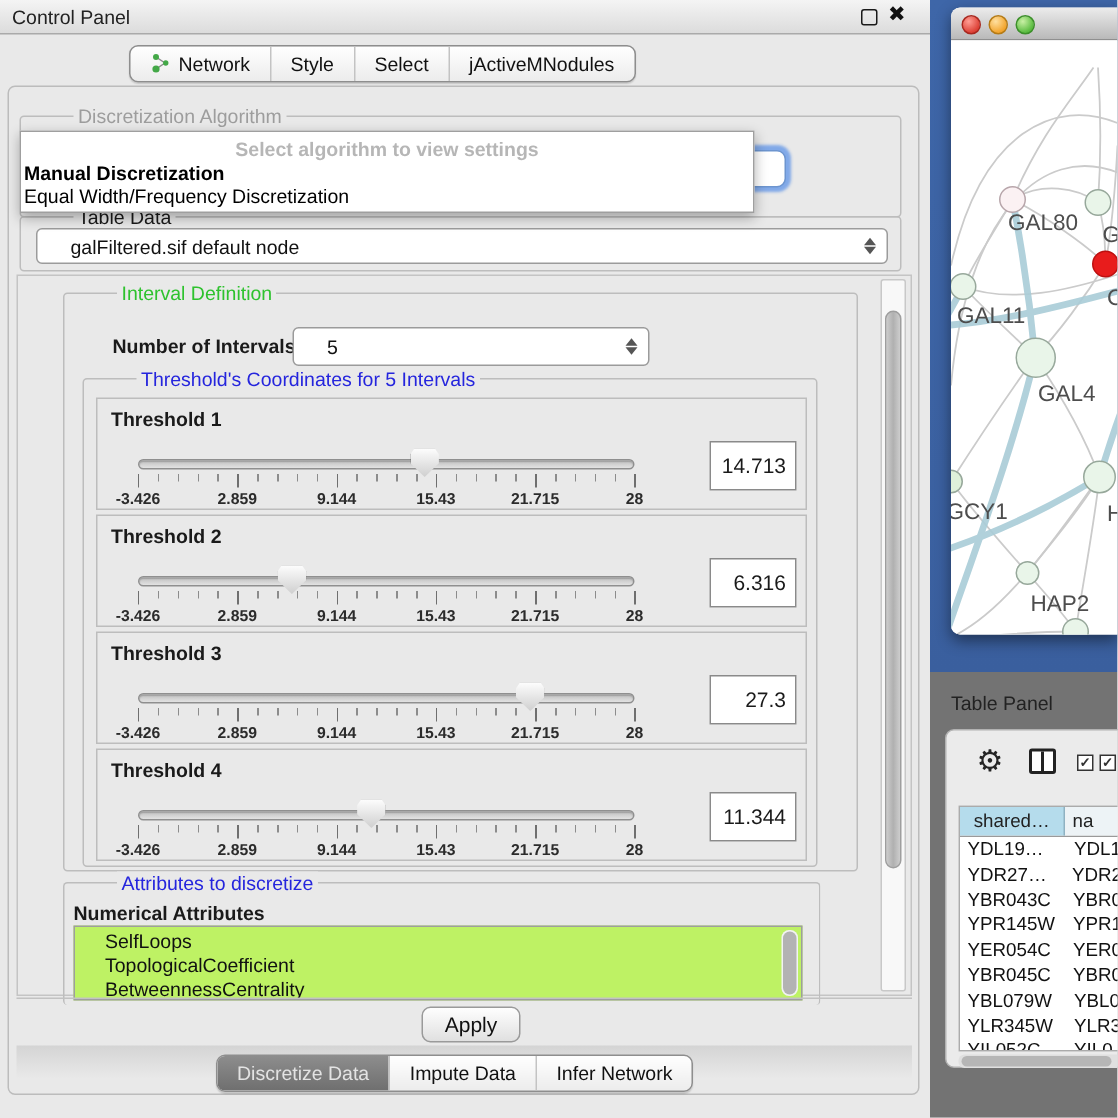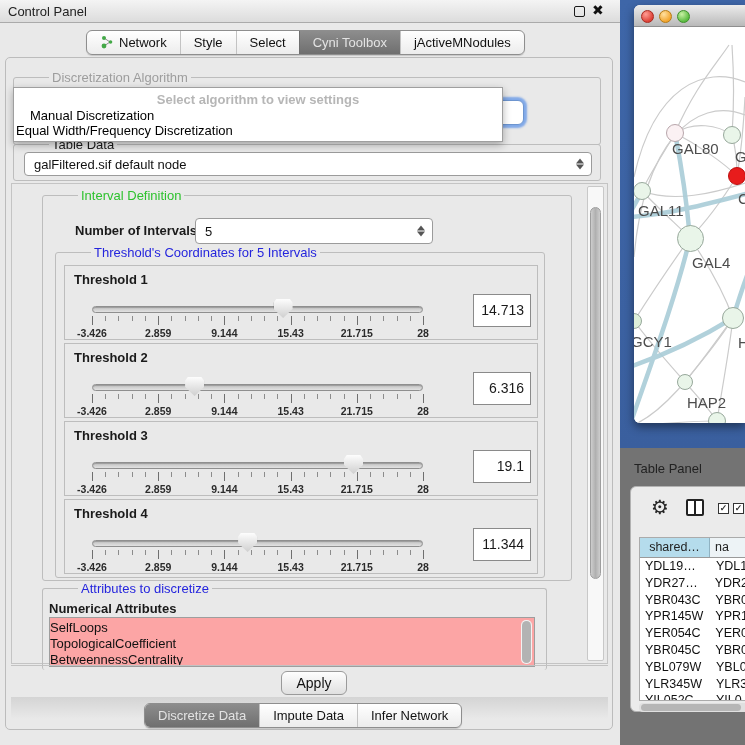--- a/index.html
+++ b/index.html
@@ -30,33 +30,33 @@
   .container{position:absolute;left:5px;top:57px;width:608px;height:673px;
       border:1px solid #bcbcbc;border-radius:5px;background:#e9e9e9;}
 
   .group{position:absolute;border:1px solid #bdbdbd;border-radius:3px;}
   .legend{position:absolute;top:-8px;left:8px;background:#e9e9e9;padding:0 3px;font-size:13px;line-height:15px;white-space:nowrap;margin-left:27px;}
   .legend.gray{color:#9d9d9d;}
   .legend.green{color:#2ec22e;}
   .legend.blue{color:#2525dd;}
 
   .combo{position:absolute;background:#fff;border:1px solid #9b9b9b;border-radius:4px;
-      font-size:13px;color:#111;display:flex;align-items:center;padding-left:9px;}
+      font-size:13px;color:#111;display:flex;align-items:center;padding-left:22px;}
   .stepper{position:absolute;right:7px;top:50%;transform:translateY(-50%);display:flex;flex-direction:column;gap:1px;}
   .stepper i{width:0;height:0;border-left:4px solid transparent;border-right:4px solid transparent;}
   .stepper .up{border-bottom:5px solid #555;}
   .stepper .dn{border-top:5px solid #555;}
 
   
   .focus-combo{position:absolute;left:17px;top:42px;width:501px;height:25px;background:#fff;
       border:1px solid #6d95cf;border-radius:6px;box-shadow:0 0 2px 3px rgba(110,158,232,.85);z-index:1;}
   .popup{position:absolute;left:7px;top:29px;width:490px;height:55px;background:#fff;
       border:1px solid #9f9f9f;box-shadow:0 3px 8px rgba(0,0,0,.3);z-index:10;}
   .popup .ph{position:absolute;left:0;right:0;top:4px;text-align:center;color:#b6b6b6;font-size:13px;font-weight:bold;}
-  .popup .opt1{position:absolute;left:16px;top:20px;font-weight:normal;font-size:13px;color:#000;text-align:right;}
+  .popup .opt1{position:absolute;left:2px;top:20px;font-weight:bold;font-size:13px;color:#000;text-align:right;}
   .popup .opt2{position:absolute;left:2px;top:35px;font-size:13px;color:#000;}
 
   
   .viewport{position:absolute;left:5px;top:125px;width:597px;height:481px;border:1px solid #c4c4c4;background:#e9e9e9;}
   .vscroll{position:absolute;right:3px;top:2px;width:17px;height:475px;background:#f8f8f8;border:1px solid #c8c8c8;border-radius:2px;}
   .vscroll .thumb{position:absolute;left:2px;top:20px;width:11px;height:372px;border-radius:6px;
       background:linear-gradient(90deg,#cdcdcd,#b0b0b0,#cdcdcd);border:1px solid #9e9e9e;}
 
   
   .thr-panel{position:absolute;left:8px;width:474px;height:75px;background:#e9e9e9;border:1px solid #bdbdbd;}
@@ -72,22 +72,22 @@
   .ticks::before{content:"";position:absolute;left:0;top:0;width:332px;height:5px;
       background:repeating-linear-gradient(90deg,#8c8c8c 0 1px,transparent 1px 13.24px);}
   .ticks::after{content:"";position:absolute;left:0;top:0;width:332px;height:9px;
       background:repeating-linear-gradient(90deg,#6f6f6f 0 1px,transparent 1px 66.2px);}
   .tick-labels span{position:absolute;top:28px;transform:translateX(-50%);
       font-size:10.5px;font-weight:bold;color:#2b2b2b;white-space:nowrap;}
   .thr-value{position:absolute;left:408px;top:28px;width:58px;height:33px;background:#fff;
       border:1px solid #8a8a8a;font-size:14px;text-align:right;line-height:31px;padding-right:6px;}
 
   
-  .attr-list{position:absolute;left:6px;top:28px;width:486px;height:50px;background:#fca5a5;
-      border:1px solid #9e9e9e;overflow:hidden;padding:2px 0 0 0;}
+  .attr-list{position:absolute;left:6px;top:28px;width:486px;height:50px;background:#bef264;
+      border:1px solid #9e9e9e;overflow:hidden;padding:2px 0 0 20px;}
   .attr-list div{font-size:13px;line-height:16px;color:#111;}
   .list-scroll{position:absolute;right:2px;top:2px;width:11px;height:44px;background:#f2f2f2;border-radius:5px;}
   .list-scroll .thumb{position:absolute;left:1px;top:1px;width:9px;height:42px;border-radius:5px;background:#b3b3b3;}
 
   .apply-row{position:absolute;left:5px;top:607px;width:597px;height:32px;border-top:1px solid #c2c2c2;}
   .apply-btn{position:absolute;left:270px;top:5px;width:66px;height:24px;border:1px solid #9a9a9a;border-radius:6px;
       background:linear-gradient(#fefefe,#e0e0e0);font-size:14px;text-align:center;line-height:22px;color:#111;}
   .shadow-strip{position:absolute;left:5px;top:639px;width:597px;height:22px;
       background:linear-gradient(#d4d4d4,#e9e9e9);}
 
@@ -156,23 +156,20 @@
         </svg>
       </span>
       <span>Network</span>
     </div>
     <div class="seg">
         <span>Style</span>
       </div>
     <div class="seg">
         <span>Select</span>
       </div>
-    <div class="seg active">
-        <span>Cyni Toolbox</span>
-      </div>
     <div class="seg">
         <span>jActiveMNodules</span>
       </div>
   </div>
 
   <div class="container">
 
     <div class="group" style="left:7px;top:19px;width:588px;height:68px;">
       <span class="legend gray">Discretization Algorithm</span>
     </div>
@@ -256,21 +253,21 @@
               <div class="ticks"></div>
               <div class="tick-labels">
                 <span style="left:0%">-3.426</span>
                 <span style="left:20%">2.859</span>
                 <span style="left:40%">9.144</span>
                 <span style="left:60%">15.43</span>
                 <span style="left:80%">21.715</span>
                 <span style="left:100%">28</span>
               </div>
             </div>
-            <div class="thr-value">19.1</div>
+            <div class="thr-value">27.3</div>
           </div>
 
           <div class="thr-panel" style="top:246px;">
             <div class="thr-label">Threshold 4</div>
             <div class="slider">
               <div class="track"></div>
               <div class="thumb-sl" style="left:146.1px;"></div>
               <div class="ticks"></div>
               <div class="tick-labels">
                 <span style="left:0%">-3.426</span>

